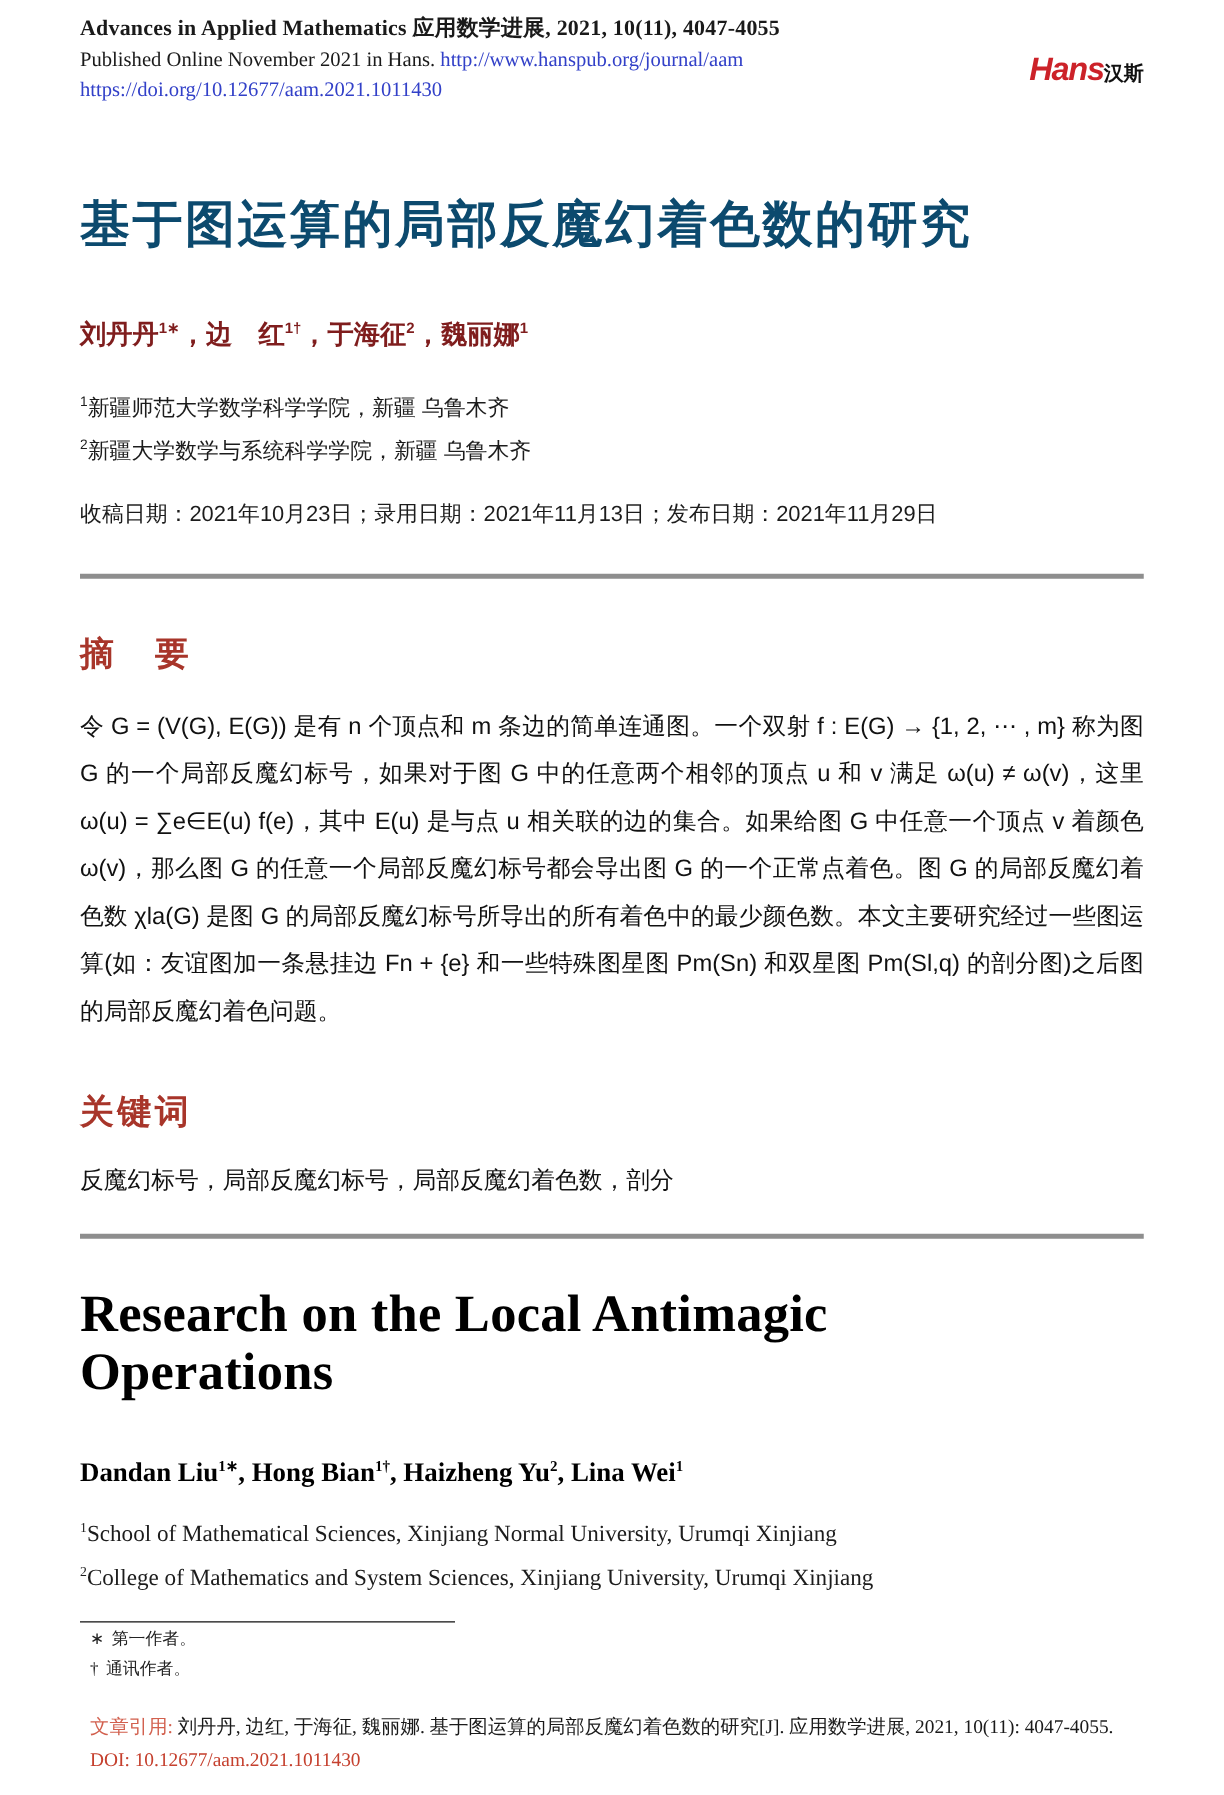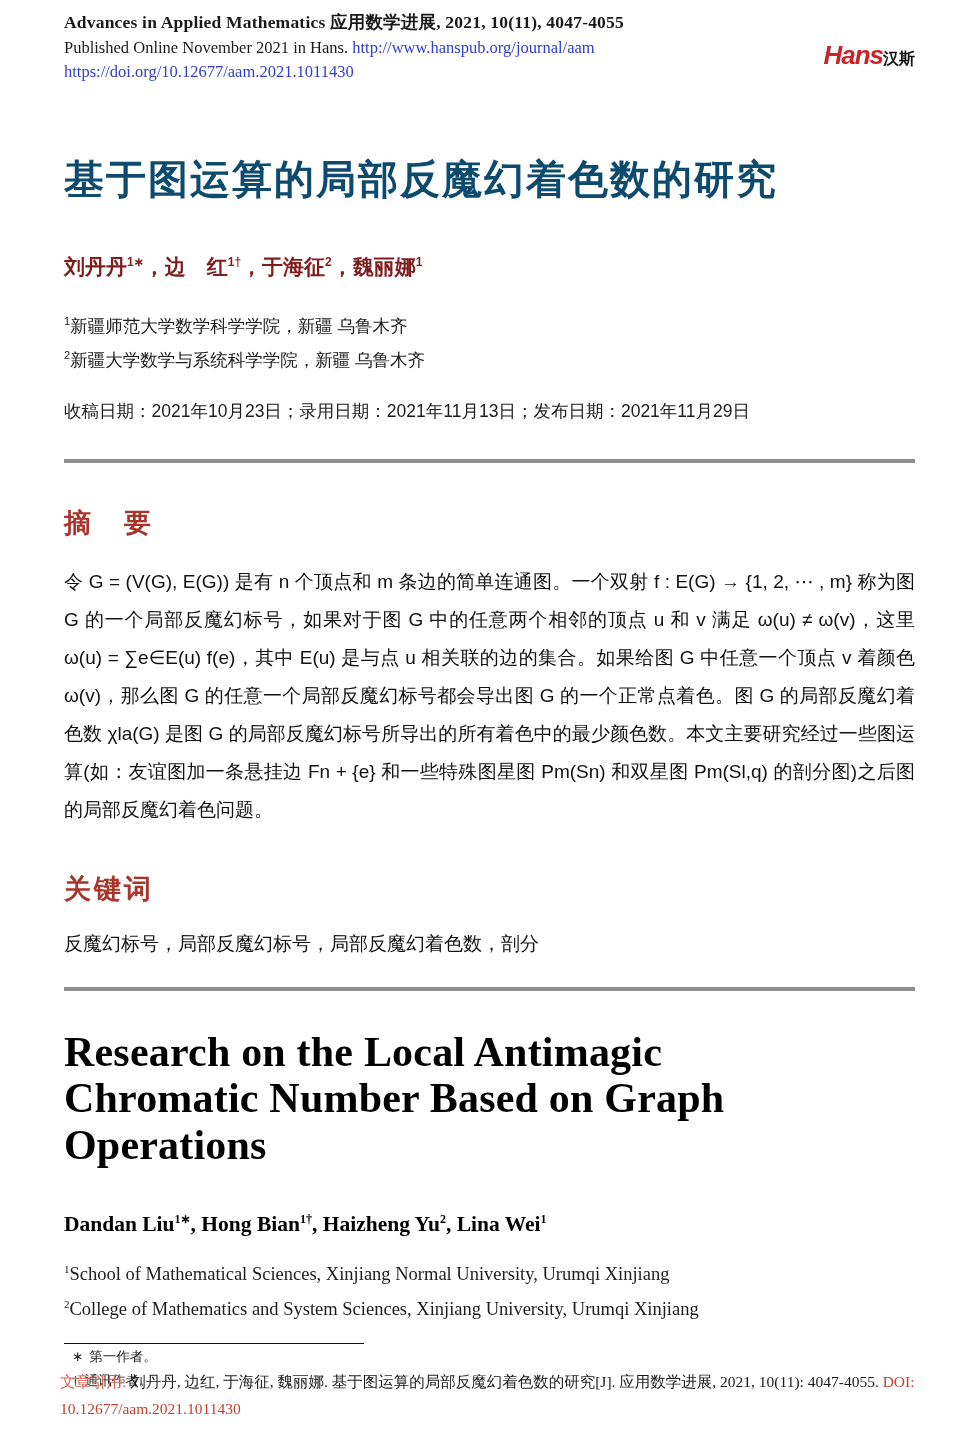--- a/index.html
+++ b/index.html
@@ -50,21 +50,21 @@
   .affils-en { margin-top: 20px; font-size: 18.5px; line-height: 1.9; color: #1c1c1c; }
 
   
   .footnotes { margin-top: 16px; }
   .footnote-rule { width: 300px; border-top: 1.5px solid #111; }
   .footnote { font-size: 13.5px; line-height: 1.55; padding-left: 8px; color: #222; margin-top: 3px; }
   .fn-sym { display: inline-block; margin-right: 6px; }
 
   
   .citation {
-    position: absolute; left: 60px; right: 64px; bottom: 14px;
+    position: absolute; left: 72px; right: 64px; bottom: 14px;
     font-size: 15.5px; line-height: 1.75; color: #1a1a1a;
   }
   .cite-label { color: #d2604e; }
   .cite-doi { color: #c5402e; cursor: pointer; }
 </style>
 </head>
 <body>
 
 <div class="page">
 
@@ -102,21 +102,20 @@
   <h2 class="section-heading sans">摘　要</h2>
   <p class="abstract sans">令 G = (V(G), E(G)) 是有 n 个顶点和 m 条边的简单连通图。一个双射 f : E(G) → {1, 2, ⋯ , m} 称为图 G 的一个局部反魔幻标号，如果对于图 G 中的任意两个相邻的顶点 u 和 v 满足 ω(u) ≠ ω(v)，这里 ω(u) = ∑e∈E(u) f(e)，其中 E(u) 是与点 u 相关联的边的集合。如果给图 G 中任意一个顶点 v 着颜色 ω(v)，那么图 G 的任意一个局部反魔幻标号都会导出图 G 的一个正常点着色。图 G 的局部反魔幻着色数 χla(G) 是图 G 的局部反魔幻标号所导出的所有着色中的最少颜色数。本文主要研究经过一些图运算(如：友谊图加一条悬挂边 Fn + {e} 和一些特殊图星图 Pm(Sn) 和双星图 Pm(Sl,q) 的剖分图)之后图的局部反魔幻着色问题。</p>
 
   <h2 class="section-heading sans">关键词</h2>
   <p class="keywords sans">反魔幻标号，局部反魔幻标号，局部反魔幻着色数，剖分</p>
 
   <div class="rule rule-2"></div>
 
   <h1 class="title-en">
     <div>Research on the Local Antimagic</div>
-    <div>Chromatic Number Based on Graph</div>
     <div>Operations</div>
   </h1>
 
   <p class="authors-en">
     <span><span>Dandan Liu</span><sup>1∗</sup><span>, </span></span><span><span>Hong Bian</span><sup>1†</sup><span>, </span></span><span><span>Haizheng Yu</span><sup>2</sup><span>, </span></span><span><span>Lina Wei</span><sup>1</sup></span>
   </p>
 
   <div class="affils-en">
     <p class="affil"><sup>1</sup><span>School of Mathematical Sciences, Xinjiang Normal University, Urumqi Xinjiang</span></p>
     <p class="affil"><sup>2</sup><span>College of Mathematics and System Sciences, Xinjiang University, Urumqi Xinjiang</span></p>

